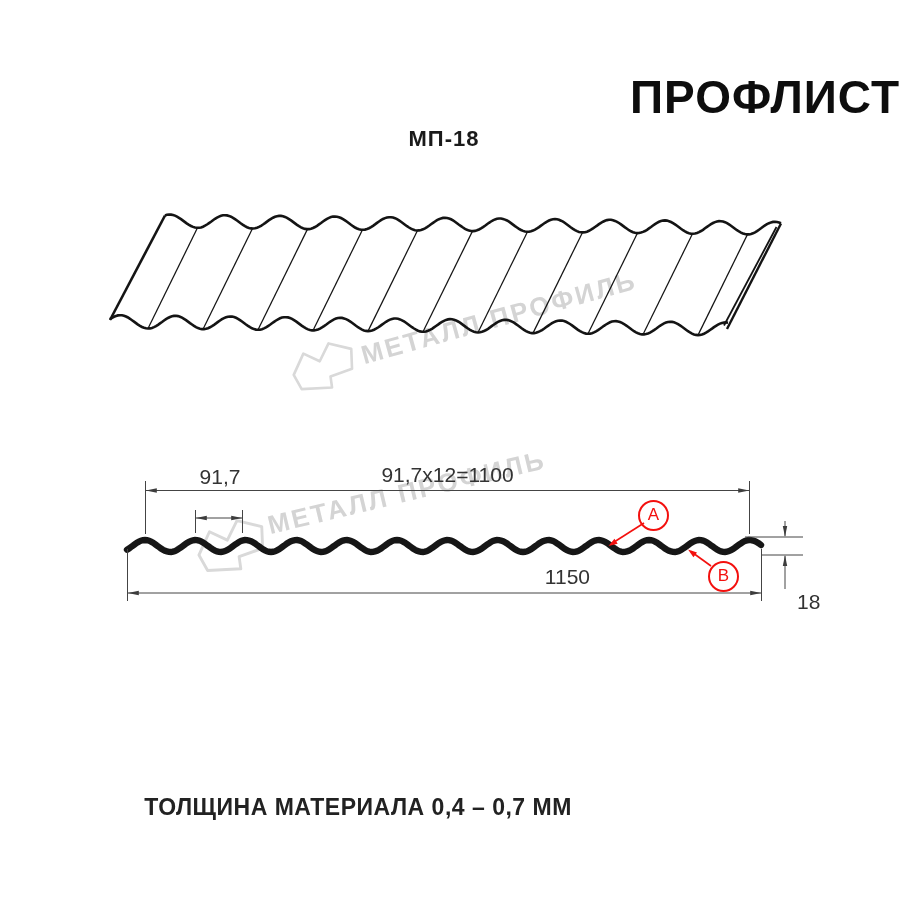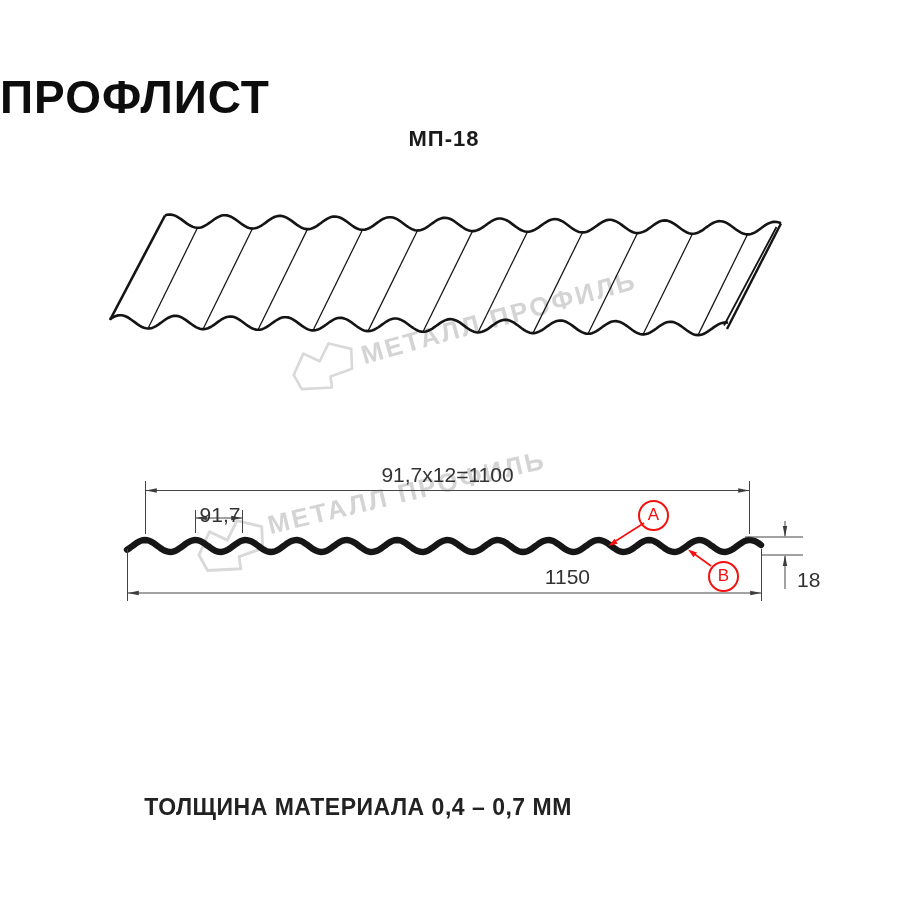--- a/index.html
+++ b/index.html
@@ -1,18 +1,18 @@
 <!DOCTYPE html>
 <html><head>
 <meta charset="utf-8">
 <style>
   html,body{margin:0;padding:0;background:#fff;}
   #page{position:relative;width:900px;height:900px;background:#ffffff;overflow:hidden;
         font-family:"Liberation Sans",sans-serif;}
-  .ttl{position:absolute;left:0;top:70px;width:900px;text-align:left;
+  .ttl{position:absolute;left:0;top:70px;width:900px;text-align:right;
        font-size:46px;font-weight:bold;letter-spacing:1px;color:#0d0d0d;}
   .sub{position:absolute;left:0;top:126px;width:888px;text-align:center;
        font-size:22px;font-weight:bold;letter-spacing:1px;color:#1a1a1a;}
   .note{position:absolute;left:0;top:794px;width:716px;text-align:center;
         font-size:23px;font-weight:bold;letter-spacing:0.5px;color:#222;}
   .dimlab{position:absolute;font-size:21px;color:#333;z-index:3;white-space:nowrap;}
   .wm{position:absolute;z-index:1;}
   .wmtext{font-size:26px;font-weight:bold;letter-spacing:2.5px;color:#d4d4d4;
           white-space:nowrap;transform-origin:0 100%;}
   #wmt1{left:366px;top:340px;transform:rotate(-15.5deg);}
@@ -93,21 +93,21 @@
       </g>
     <g id="g-callouts">
         <line x1="644" y1="523" x2="611" y2="544" class="redline"></line>
         <polygon points="608.5,546 614.4786241872755,538.63412918744 617.7024218373565,543.6944778623173" fill="#f3100e"></polygon>
         <line x1="711" y1="566" x2="691" y2="551.5" class="redline"></line>
         <polygon points="688,549.5 697.0191801058089,552.4418344989105 693.450243385301,557.2649756626137" fill="#f3100e"></polygon>
       </g>
   </svg>
 
   <div class="dimlab" style="left:300px;top:463px;width:295px;text-align:center;">91,7x12=1100</div>
-  <div class="dimlab" style="left:170px;top:503px;width:100px;text-align:center;">91,7</div>
+  <div class="dimlab" style="left:170px;top:465px;width:100px;text-align:center;">91,7</div>
   <div class="dimlab" style="left:300px;top:565px;width:290px;text-align:right;">1150</div>
-  <div class="dimlab" style="left:797px;top:568px;">18</div>
+  <div class="dimlab" style="left:797px;top:590px;">18</div>
 
   <div class="badge" style="left:638px;top:500px;">A</div>
   <div class="badge" style="left:708px;top:561px;">B</div>
 
   <div class="note">ТОЛЩИНА МАТЕРИАЛА 0,4 – 0,7 ММ</div>
 </div>
 
 </body></html>

